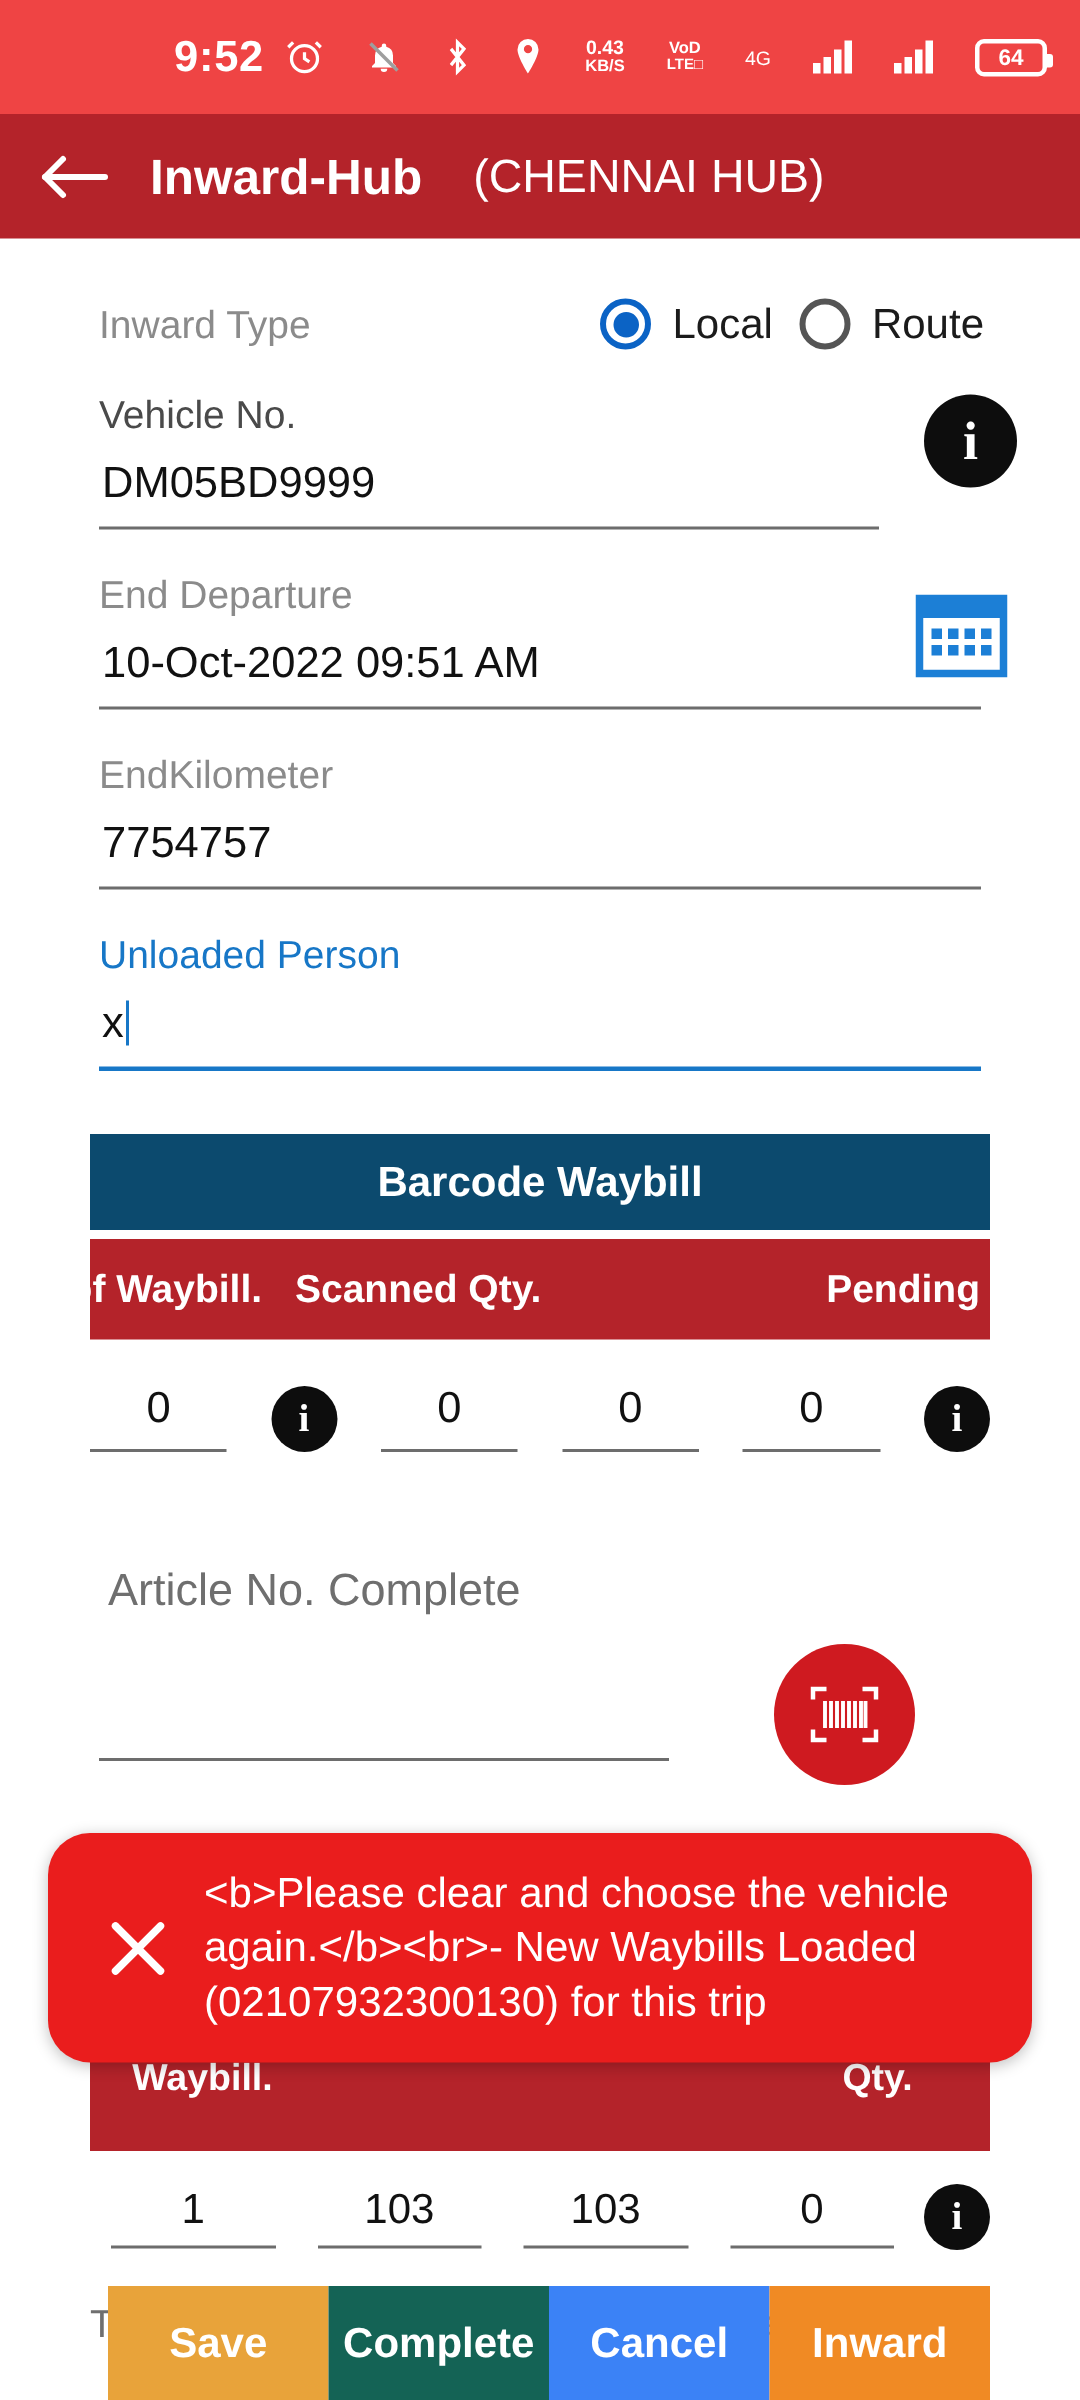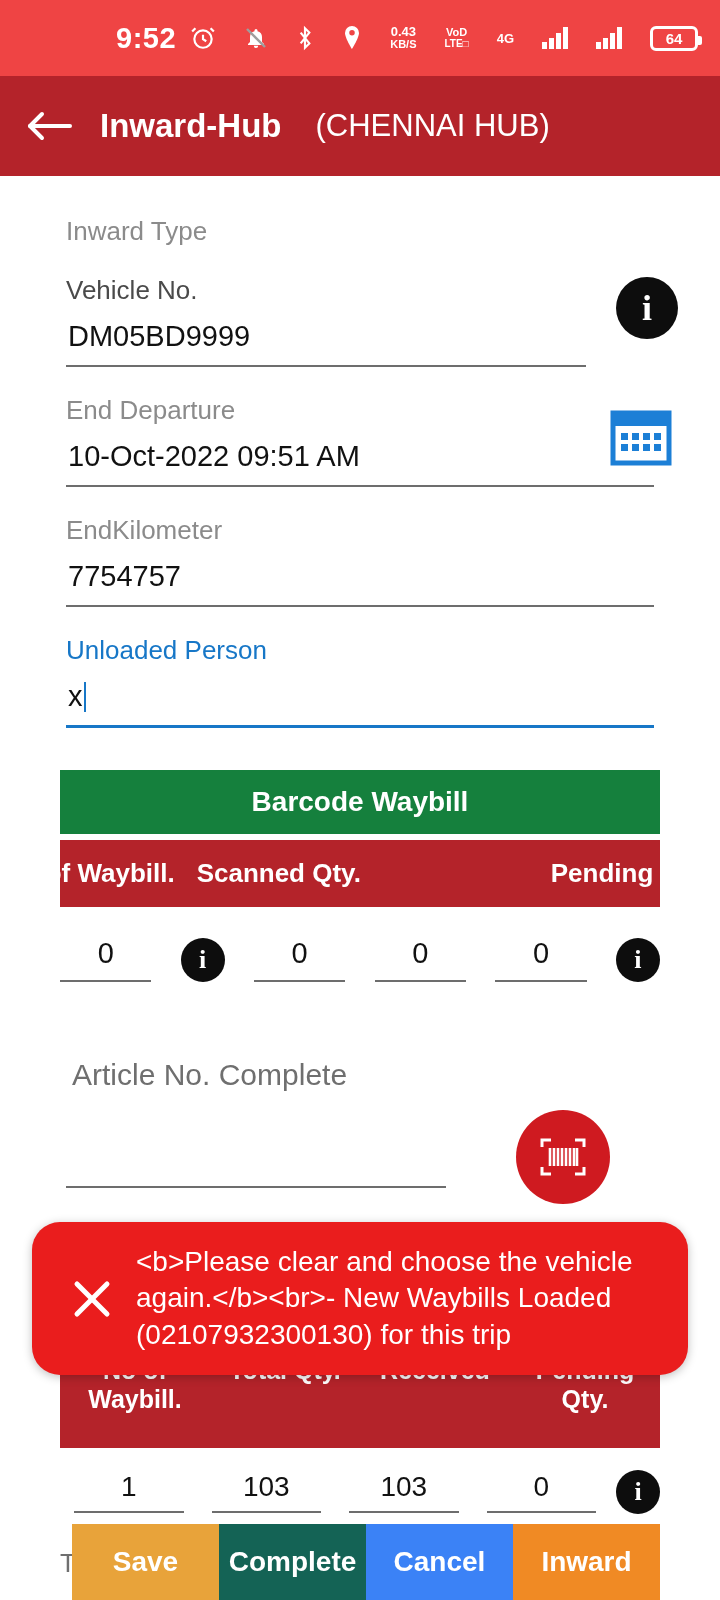--- a/index.html
+++ b/index.html
@@ -46,21 +46,21 @@
     font-weight: 700;
   }
   .netspeed small { font-size: 11px; font-weight: 700; display: block; }
   .volte {
     font-size: 11px;
     line-height: 1.05;
     text-align: center;
     font-weight: 700;
   }
   .volte small { display: block; font-size: 10px; }
-  .g4 { font-size: 13px; font-weight: 700; text-align: center; }
+  .g4 { font-size: 13px; font-weight: 400; text-align: center; }
   .bars { display: flex; align-items: flex-end; gap: 2px; height: 22px; }
   .bars i { width: 5px; background: #ffffff; display: block; }
   .bars i:nth-child(1) { height: 7px; }
   .bars i:nth-child(2) { height: 11px; }
   .bars i:nth-child(3) { height: 16px; }
   .bars i:nth-child(4) { height: 22px; }
   .battery {
     width: 48px; height: 25px;
     border: 3px solid #ffffff;
     border-radius: 6px;
@@ -69,21 +69,21 @@
     font-size: 15px; font-weight: 700;
   }
   .battery::after {
     content: "";
     position: absolute; right: -7px; top: 7px;
     width: 4px; height: 9px; background: #ffffff; border-radius: 0 2px 2px 0;
   }
 
   
   .appbar {
-    height: 100px;
+    height: 83px;
     background: #b4232a;
     display: flex;
     align-items: center;
     padding: 0 26px;
     color: #ffffff;
   }
   .back-arrow { width: 46px; height: 34px; margin-right: 28px; }
   .app-title { font-size: 33px; font-weight: 700; }
   .app-sub { font-size: 31px; font-weight: 400; margin-left: 34px; }
 
@@ -132,21 +132,21 @@
     display: flex; align-items: center; justify-content: center;
     font-size: 36px; font-weight: 700; font-family: "Liberation Serif", serif;
   }
   .info-vehicle { right: 42px; top: 2px; }
 
   .cal-icon { position: absolute; right: 48px; top: 10px; }
 
   
   .section-bar {
     margin: 42px 60px 0 60px;
-    background: #15803d;
+    background: #0c4a6e;
     color: #ffffff;
     text-align: center;
     font-size: 28px;
     font-weight: 700;
     padding: 16px 0;
   }
   .table-head {
     margin: 6px 60px 0 60px;
     background: #b4232a;
     color: #ffffff;
@@ -378,20 +378,32 @@
       </svg>
     </span>
     <span class="app-title">Inward-Hub</span>
     <span class="app-sub">(CHENNAI HUB)</span>
   </div>
 
   <div class="content">
 
     <div class="row-inward">
       <span class="label-muted">Inward Type</span>
+      <div class="radios">
+        <div class="radio">
+          <span class="radio-dot">
+              <i></i>
+            </span>
+          <span class="radio-label">Local</span>
+        </div>
+        <div class="radio">
+          <span class="radio-dot off"></span>
+          <span class="radio-label second">Route</span>
+        </div>
+      </div>
     </div>
 
     <div class="field">
       <div class="flabel" style="color:#4a4a4a">Vehicle No.</div>
       <div class="fval short">DM05BD9999</div>
       <div class="info-badge info-vehicle">i</div>
     </div>
 
     <div class="field">
       <div class="flabel">End Departure</div>

